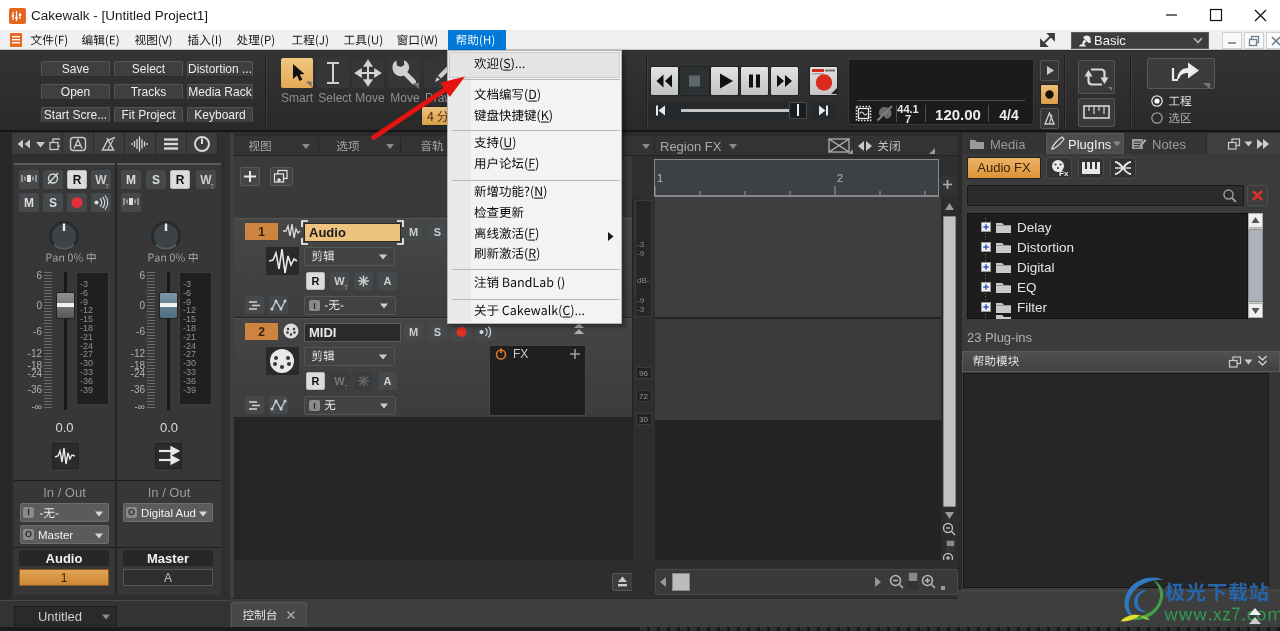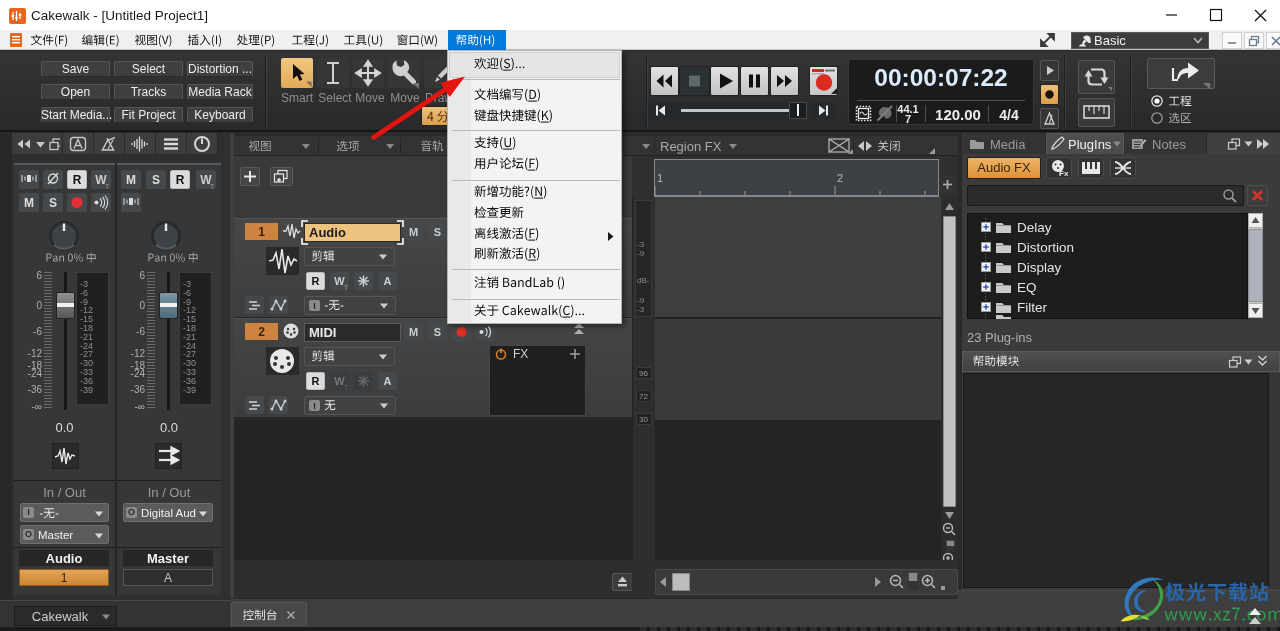--- a/index.html
+++ b/index.html
@@ -103,21 +103,21 @@
 <div style="position:absolute;left:114px;top:62px;width:69px;text-align:center;font:400 12px &quot;Liberation Sans&quot;,sans-serif;color:#ececec;white-space:nowrap;">Select</div>
 <div style="position:absolute;left:187px;top:61px;width:66px;height:16px;background:#3f3f3f;border:1px solid #555;border-bottom-color:#2a2a2a;border-radius:2px"></div>
 <div style="position:absolute;left:187px;top:62px;width:66px;text-align:center;font:400 12px &quot;Liberation Sans&quot;,sans-serif;color:#ececec;white-space:nowrap;">Distortion ...</div>
 <div style="position:absolute;left:41px;top:84px;width:69px;height:16px;background:#3f3f3f;border:1px solid #555;border-bottom-color:#2a2a2a;border-radius:2px"></div>
 <div style="position:absolute;left:41px;top:85px;width:69px;text-align:center;font:400 12px &quot;Liberation Sans&quot;,sans-serif;color:#ececec;white-space:nowrap;">Open</div>
 <div style="position:absolute;left:114px;top:84px;width:69px;height:16px;background:#3f3f3f;border:1px solid #555;border-bottom-color:#2a2a2a;border-radius:2px"></div>
 <div style="position:absolute;left:114px;top:85px;width:69px;text-align:center;font:400 12px &quot;Liberation Sans&quot;,sans-serif;color:#ececec;white-space:nowrap;">Tracks</div>
 <div style="position:absolute;left:187px;top:84px;width:66px;height:16px;background:#3f3f3f;border:1px solid #555;border-bottom-color:#2a2a2a;border-radius:2px"></div>
 <div style="position:absolute;left:187px;top:85px;width:66px;text-align:center;font:400 12px &quot;Liberation Sans&quot;,sans-serif;color:#ececec;white-space:nowrap;">Media Rack</div>
 <div style="position:absolute;left:41px;top:107px;width:69px;height:16px;background:#3f3f3f;border:1px solid #555;border-bottom-color:#2a2a2a;border-radius:2px"></div>
-<div style="position:absolute;left:41px;top:108px;width:69px;text-align:center;font:400 12px &quot;Liberation Sans&quot;,sans-serif;color:#ececec;white-space:nowrap;">Start  Media...</div>
+<div style="position:absolute;left:41px;top:108px;width:69px;text-align:center;font:400 12px &quot;Liberation Sans&quot;,sans-serif;color:#ececec;white-space:nowrap;">Start  Scre...</div>
 <div style="position:absolute;left:114px;top:107px;width:69px;height:16px;background:#3f3f3f;border:1px solid #555;border-bottom-color:#2a2a2a;border-radius:2px"></div>
 <div style="position:absolute;left:114px;top:108px;width:69px;text-align:center;font:400 12px &quot;Liberation Sans&quot;,sans-serif;color:#ececec;white-space:nowrap;">Fit Project</div>
 <div style="position:absolute;left:187px;top:107px;width:66px;height:16px;background:#3f3f3f;border:1px solid #555;border-bottom-color:#2a2a2a;border-radius:2px"></div>
 <div style="position:absolute;left:187px;top:108px;width:66px;text-align:center;font:400 12px &quot;Liberation Sans&quot;,sans-serif;color:#ececec;white-space:nowrap;">Keyboard</div>
 <div style="position:absolute;left:265px;top:55px;width:1px;height:73px;background:#1e1e1e"></div>
 <div style="position:absolute;left:266px;top:55px;width:1px;height:73px;background:#3e3e3e"></div>
 <div style="position:absolute;left:317px;top:58px;width:32px;height:30px;background:#343638;border-radius:2px"></div>
 <div style="position:absolute;left:352px;top:58px;width:32px;height:30px;background:#343638;border-radius:2px"></div>
 <div style="position:absolute;left:388px;top:58px;width:32px;height:30px;background:#343638;border-radius:2px"></div>
 <div style="position:absolute;left:424px;top:58px;width:32px;height:30px;background:#343638;border-radius:2px"></div>
@@ -214,21 +214,20 @@
 <div style="position:absolute;left:789px;top:102px;width:18px;height:17px;background:#1b1e20;border:1px solid #484848"></div>
 <div style="position:absolute;left:797px;top:104px;width:2px;height:12px;background:#f0f0f0"></div>
 <div style="position:absolute;left:811px;top:102px;width:24px;height:17px;background:#26292b;border-radius:2px"></div>
 <svg style="position:absolute;left:815px;top:104px" width="16" height="13" viewBox="0 0 16 13">
       <g fill="#e8e8e8">
         <path d="M4 1.5 L4 11.5 L10.5 6.5 Z"></path>
         <rect x="11" y="1.5" width="2" height="10"></rect>
       </g>
     </svg>
 <div style="position:absolute;left:848px;top:59px;width:186px;height:66px;background:#1b1b1b;border:1px solid #383838;border-radius:3px"></div>
-<div style="position:absolute;left:848px;top:64px;width:186px;text-align:center;font:700 24.5px &quot;Liberation Sans&quot;,sans-serif;color:#dcebfb;white-space:nowrap;">00:00:07:22</div>
 <div style="position:absolute;left:857px;top:100px;width:168px;height:1px;background:#4e4e4e"></div>
 <svg style="position:absolute;left:854px;top:104px" width="19" height="19" viewBox="0 0 19 19">
       <rect x="2.5" y="2.5" width="14" height="14" fill="none" stroke="#e8e8e8" stroke-width="1.6" stroke-dasharray="1.5 1.5"></rect>
       <rect x="4.5" y="4.5" width="10" height="10" fill="none" stroke="#e8e8e8" stroke-width="1.3"></rect>
       <path d="M6 9.5 C7 7.5 8.5 7.5 9.5 9.5 C10.5 11.5 12 11.5 13 9.5" fill="none" stroke="#e8e8e8" stroke-width="1.2"></path>
     </svg>
 <svg style="position:absolute;left:875px;top:104px" width="19" height="19" viewBox="0 0 19 19">
       <g opacity="0.85">
         <path d="M9.5 3 C13.5 3 16.5 5.8 16.5 9.2 C16.5 12.8 13.5 15.2 10.5 14.3 C9.2 13.9 10 12 8.7 11.5 C7 10.9 6.2 12.8 4.9 11.5 C3.2 9.7 3.7 6.5 5.5 4.8 C6.6 3.6 8 3 9.5 3 Z" fill="#7a7a7a"></path>
         <line x1="2.5" y1="16.5" x2="17" y2="2" stroke="#8f8f8f" stroke-width="2.2"></line>
@@ -525,21 +524,21 @@
 <div style="position:absolute;left:19px;top:550px;width:90px;height:16px;background:#262626"></div>
 <div style="position:absolute;left:19px;top:551px;width:90px;text-align:center;font:700 13px &quot;Liberation Sans&quot;,sans-serif;color:#f2f2f2;white-space:nowrap;">Audio</div>
 <div style="position:absolute;left:123px;top:550px;width:90px;height:16px;background:#262626"></div>
 <div style="position:absolute;left:123px;top:551px;width:90px;text-align:center;font:700 13px &quot;Liberation Sans&quot;,sans-serif;color:#f2f2f2;white-space:nowrap;">Master</div>
 <div style="position:absolute;left:19px;top:569px;width:90px;height:17px;background:linear-gradient(#e3a457,#cf8636);border:1px solid #8a5a1e"></div>
 <div style="position:absolute;left:19px;top:571px;width:90px;text-align:center;font:400 12px &quot;Liberation Sans&quot;,sans-serif;color:#3a2408;white-space:nowrap;">1</div>
 <div style="position:absolute;left:123px;top:569px;width:90px;height:17px;background:#2f2f2f;border:1px solid #555"></div>
 <div style="position:absolute;left:123px;top:571px;width:90px;text-align:center;font:400 12px &quot;Liberation Sans&quot;,sans-serif;color:#c0c0c0;white-space:nowrap;">A</div>
 <div style="position:absolute;left:0px;top:600px;width:230px;height:31px;background:#333333;border-top:1px solid #484848"></div>
 <div style="position:absolute;left:14px;top:606px;width:103px;height:20px;background:#2a2a2a;border:1px solid #1e1e1e"></div>
-<div style="position:absolute;left:14px;top:609px;width:92px;text-align:center;font:400 13px &quot;Liberation Sans&quot;,sans-serif;color:#cccccc;white-space:nowrap;">Cakewalk</div>
+<div style="position:absolute;left:14px;top:609px;width:92px;text-align:center;font:400 13px &quot;Liberation Sans&quot;,sans-serif;color:#cccccc;white-space:nowrap;">Untitled</div>
 <svg style="position:absolute;left:100px;top:613px" width="12" height="8" viewBox="0 0 12 8">
       <path d="M2 1.5 L6 6.5 L10 1.5 Z" fill="#8a8a8a"></path>
     </svg>
 <div style="position:absolute;left:230px;top:133px;width:728px;height:498px;background:#2b2b2b"></div>
 <div style="position:absolute;left:230px;top:133px;width:4px;height:498px;background:#3f3f3f"></div>
 <div style="position:absolute;left:234px;top:136px;width:724px;height:20px;background:#333333;border-bottom:1px solid #222"></div>
 <div style="position:absolute;left:248px;top:140.4px;line-height:0"><svg width="24" height="14" viewBox="0 -10.6 24 14.4" style="overflow:visible">
         <path d="M5.4 -9.5V-3.1H6.3V-8.7H10.0V-3.1H10.9V-9.5ZM1.8 -9.6C2.3 -9.2 2.7 -8.5 3.0 -8.1L3.7 -8.6C3.5 -9.0 3.0 -9.6 2.5 -10.1ZM7.6 -7.8V-5.4C7.6 -3.6 7.3 -1.3 4.2 0.3C4.4 0.4 4.7 0.8 4.8 1.0C6.6 0.0 7.6 -1.3 8.1 -2.6V-0.2C8.1 0.6 8.4 0.8 9.2 0.8H10.3C11.3 0.8 11.5 0.3 11.6 -1.6C11.4 -1.7 11.1 -1.8 10.8 -2.0C10.8 -0.2 10.7 0.1 10.3 0.1H9.3C9.0 0.1 8.9 0.0 8.9 -0.3V-3.3H8.3C8.5 -4.0 8.5 -4.8 8.5 -5.4V-7.8ZM0.8 -8.0V-7.2H3.7C3.0 -5.7 1.7 -4.2 0.5 -3.3C0.6 -3.2 0.8 -2.7 0.9 -2.4C1.4 -2.8 1.8 -3.2 2.3 -3.7V0.9H3.1V-4.2C3.6 -3.7 4.1 -3.0 4.3 -2.6L4.9 -3.3C4.7 -3.6 3.8 -4.6 3.4 -5.1C3.9 -5.9 4.4 -6.8 4.8 -7.7L4.3 -8.1L4.1 -8.0Z M16.5 -3.3C17.5 -3.1 18.7 -2.7 19.4 -2.4L19.7 -3.0C19.1 -3.3 17.8 -3.7 16.9 -3.9ZM15.3 -1.8C17.0 -1.6 19.0 -1.1 20.2 -0.7L20.6 -1.4C19.4 -1.8 17.3 -2.3 15.7 -2.4ZM13.0 -9.6V1.0H13.9V0.5H22.1V1.0H23.0V-9.6ZM13.9 -0.3V-8.7H22.1V-0.3ZM17.0 -8.5C16.4 -7.5 15.3 -6.6 14.3 -6.0C14.5 -5.8 14.8 -5.6 14.9 -5.4C15.3 -5.7 15.7 -6.0 16.0 -6.3C16.4 -5.9 16.8 -5.5 17.3 -5.2C16.3 -4.7 15.2 -4.4 14.1 -4.2C14.2 -4.0 14.4 -3.6 14.5 -3.4C15.7 -3.7 17.0 -4.1 18.1 -4.8C19.1 -4.2 20.2 -3.8 21.4 -3.6C21.5 -3.8 21.7 -4.1 21.9 -4.2C20.8 -4.4 19.8 -4.8 18.8 -5.2C19.7 -5.8 20.5 -6.5 21.0 -7.3L20.5 -7.6L20.3 -7.5H17.2C17.4 -7.8 17.6 -8.0 17.7 -8.2ZM16.5 -6.8 16.6 -6.8H19.7C19.3 -6.4 18.7 -6.0 18.1 -5.6C17.5 -5.9 16.9 -6.3 16.5 -6.8Z" fill="#aaaaaa"></path>
       </svg></div>
 <svg style="position:absolute;left:300px;top:142px" width="12" height="9" viewBox="0 0 12 9">
@@ -997,21 +996,21 @@
 <div style="position:absolute;left:1017px;top:240px;font:400 13.5px &quot;Liberation Sans&quot;, sans-serif;color:#e4e4e4;white-space:nowrap;">Distortion</div>
 <svg style="position:absolute;left:981px;top:262px" width="10" height="10" viewBox="0 0 10 10">
       <rect x="0.5" y="0.5" width="9" height="9" fill="#f2f2f2" stroke="#9a9a9a"></rect>
       <line x1="2.2" y1="5" x2="7.8" y2="5" stroke="#2a4fc0" stroke-width="1.4"></line>
       <line x1="5" y1="2.2" x2="5" y2="7.8" stroke="#2a4fc0" stroke-width="1.4"></line>
     </svg>
 <svg style="position:absolute;left:995px;top:260px" width="17" height="14" viewBox="0 0 17 14">
       <path d="M1 3 L7 3 L9 5 L16 5 L16 13 L1 13 Z" fill="#c9c9c9"></path>
       <path d="M1 5.5 L16 5.5" stroke="#8a8a8a" stroke-width="0.8"></path>
     </svg>
-<div style="position:absolute;left:1017px;top:260px;font:400 13.5px &quot;Liberation Sans&quot;, sans-serif;color:#e4e4e4;white-space:nowrap;">Display</div>
+<div style="position:absolute;left:1017px;top:260px;font:400 13.5px &quot;Liberation Sans&quot;, sans-serif;color:#e4e4e4;white-space:nowrap;">Digital</div>
 <svg style="position:absolute;left:981px;top:282px" width="10" height="10" viewBox="0 0 10 10">
       <rect x="0.5" y="0.5" width="9" height="9" fill="#f2f2f2" stroke="#9a9a9a"></rect>
       <line x1="2.2" y1="5" x2="7.8" y2="5" stroke="#2a4fc0" stroke-width="1.4"></line>
       <line x1="5" y1="2.2" x2="5" y2="7.8" stroke="#2a4fc0" stroke-width="1.4"></line>
     </svg>
 <svg style="position:absolute;left:995px;top:280px" width="17" height="14" viewBox="0 0 17 14">
       <path d="M1 3 L7 3 L9 5 L16 5 L16 13 L1 13 Z" fill="#c9c9c9"></path>
       <path d="M1 5.5 L16 5.5" stroke="#8a8a8a" stroke-width="0.8"></path>
     </svg>
 <div style="position:absolute;left:1017px;top:280px;font:400 13.5px &quot;Liberation Sans&quot;, sans-serif;color:#e4e4e4;white-space:nowrap;">EQ</div>

